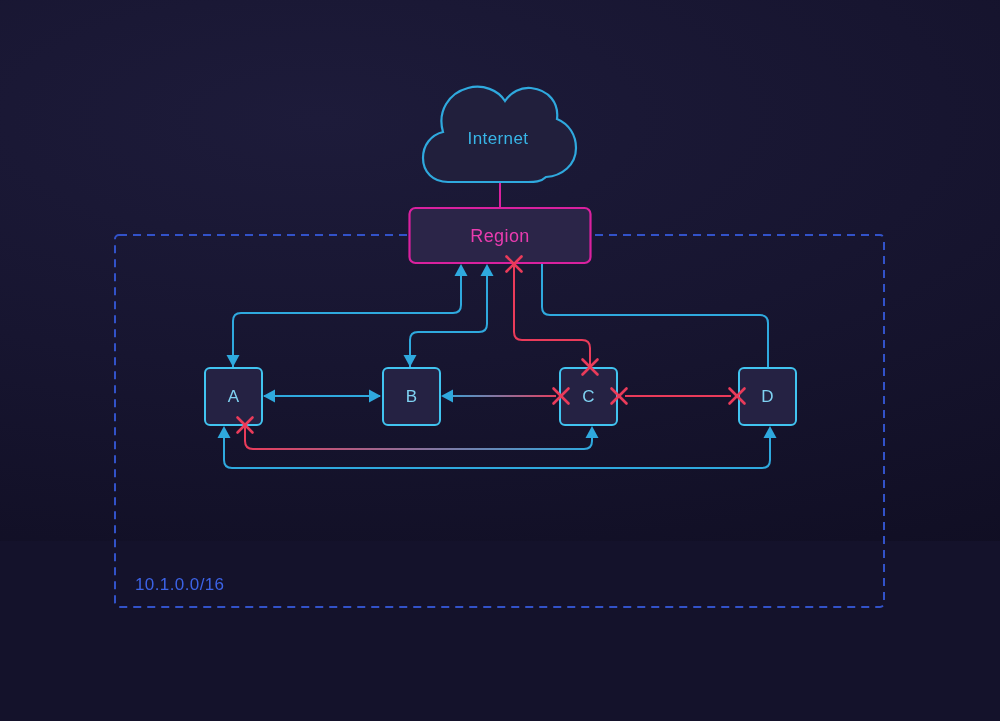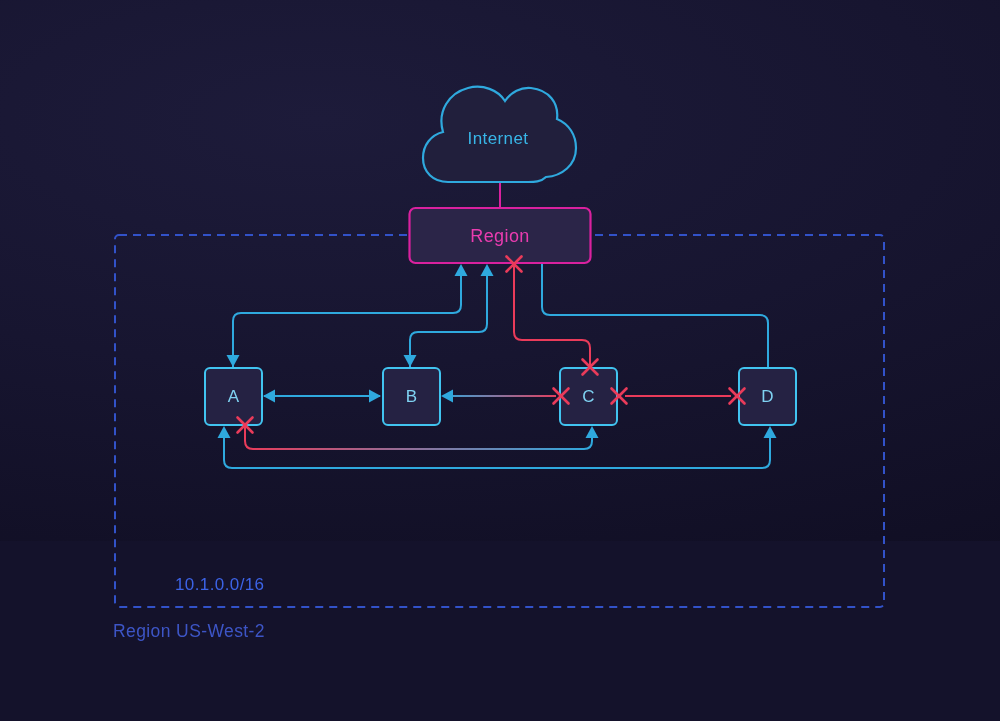--- a/index.html
+++ b/index.html
@@ -33,21 +33,21 @@
   .vpc-rect{fill:none;stroke:var(--c-vpc-border,#3252c9);stroke-width:2;stroke-dasharray:8 6;}
   .cloud{fill:var(--c-cloud-fill,#211f3c);stroke:var(--c-accent-cyan,#2fa9de);stroke-width:2.2;}
   .ingress-rect{fill:var(--c-ingress-fill,#2b2548);stroke:var(--c-magenta,#d9219f);stroke-width:2.2;}
   .node-rect{fill:var(--c-node-fill,#252243);stroke:var(--c-node-border,#41c4f0);stroke-width:2;}
   .xmark line{stroke:var(--c-red,#ea3b5a);stroke-width:2.6;stroke-linecap:round;}
   .lbl{position:absolute;transform:translate(-50%,-50%);white-space:nowrap;letter-spacing:.4px;}
   .lbl-internet{color:var(--c-cloud-text,#38b6e8);font-size:17px;}
   .lbl-ingress{color:var(--c-magenta-text,#ea3cb0);font-size:18px;}
   .lbl-node{color:var(--c-node-text,#7fd2f2);font-size:17px;}
   .lbl-left{position:absolute;transform:translateY(-50%);white-space:nowrap;letter-spacing:.4px;}
-  .lbl-cidr{color:var(--c-cidr-text,#3c63e6);font-size:17px;margin-left:40px;}
+  .lbl-cidr{color:var(--c-cidr-text,#3c63e6);font-size:17px;}
   .lbl-region{color:var(--c-region-text,#3d55c6);font-size:17.5px;}
 </style>
 </head>
 <body>
 
 <div class="stage">
 
   <svg class="layer" width="1000" height="721" viewBox="0 0 1000 721">
     <defs>
       <linearGradient id="gradBC" gradientUnits="userSpaceOnUse" x1="440" y1="0" x2="561" y2="0">
@@ -148,14 +148,13 @@
     </g>
   </svg>
 
   <div class="lbl lbl-internet" style="left:498px;top:139px;">Internet</div>
   <div class="lbl lbl-ingress" style="left:500px;top:236px;">Region</div>
   <div class="lbl lbl-node" style="left:233.5px;top:397px;">A</div>
   <div class="lbl lbl-node" style="left:411.5px;top:397px;">B</div>
   <div class="lbl lbl-node" style="left:588.5px;top:397px;">C</div>
   <div class="lbl lbl-node" style="left:767.5px;top:397px;">D</div>
   <div class="lbl-left lbl-cidr" style="left:135px;top:585px;">10.1.0.0/16</div>
-  <div class="lbl-left lbl-region" style="left:113px;top:631px;">Region US-West-2</div>
 </div>
 
 </body></html>

